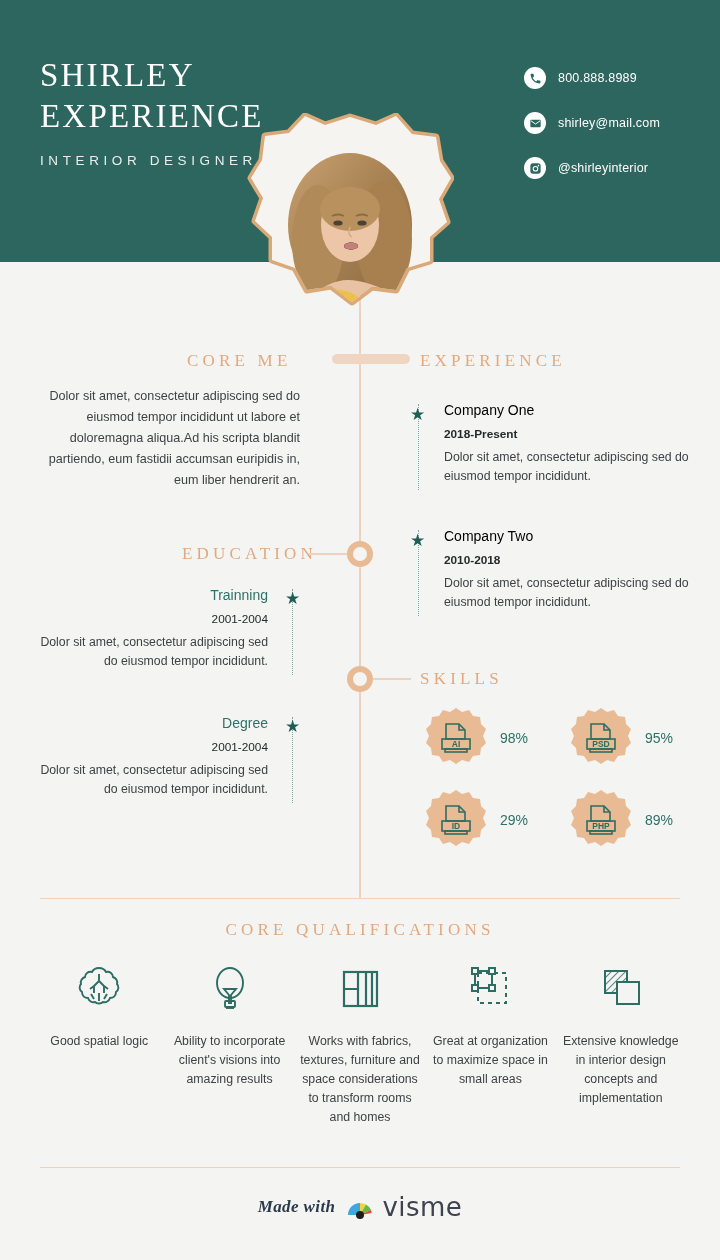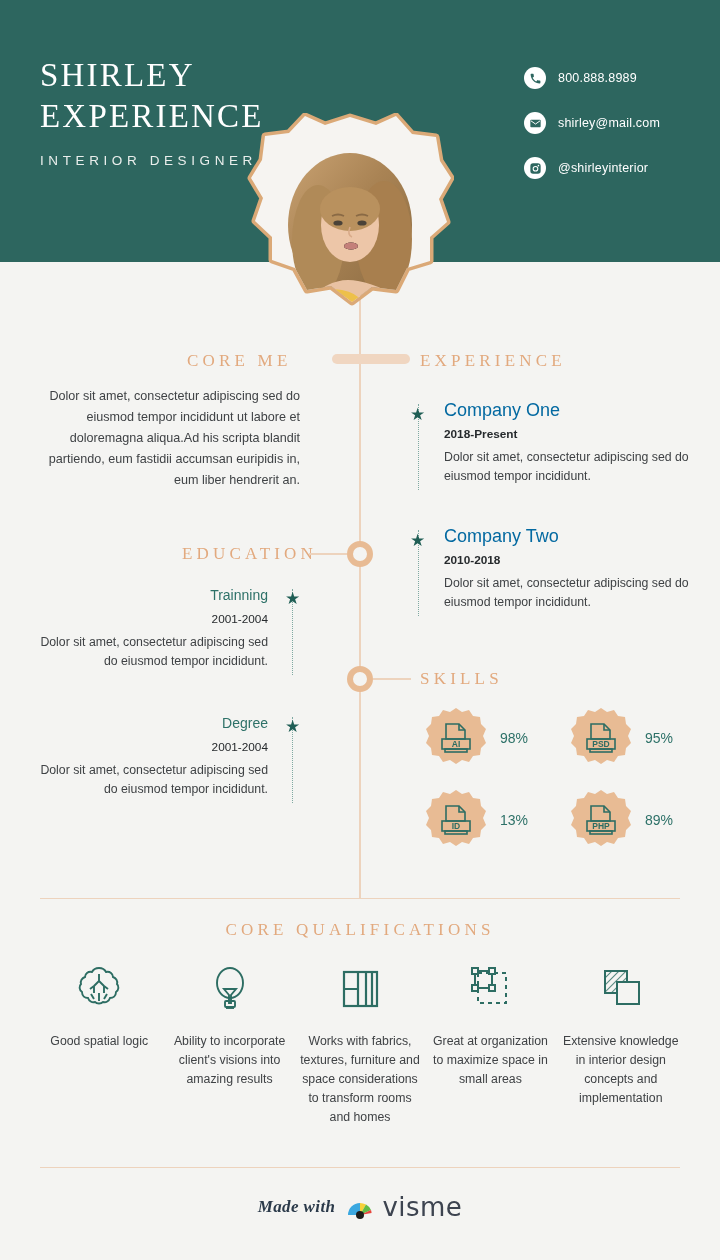--- a/index.html
+++ b/index.html
@@ -81,21 +81,21 @@
   .exp-list { position: absolute; left: 412px; top: 400px; width: 280px; }
   .exp-item { position: relative; padding-left: 32px; margin-bottom: 40px; }
   .exp-dotline {
     position: absolute; left: 5.5px; top: 4px; width: 0; height: 100%;
     border-left: 1.6px dotted #7fa9a2;
   }
   .star {
     position: absolute; left: -2px; top: 7px; width: 15px; height: 15px;
     color: #1f5e55; line-height: 15px; font-size: 17px; text-align: center;
   }
-  .exp-company { color: #0369a1; font-size: 18px; line-height: 20px; margin-bottom: 5px; }
+  .exp-company { color: #000000; font-size: 14px; line-height: 20px; margin-bottom: 5px; }
   .exp-dates { color: #262a2d; font-size: 11.8px; font-weight: bold; line-height: 18px; margin-bottom: 5px; }
   .exp-desc { color: #3f4245; font-size: 12.3px; line-height: 19px; }
 
   
   .edu-title { position: absolute; left: 182px; top: 544px; }
   .edu-list { position: absolute; left: 40px; top: 585px; width: 260px; text-align: right; }
   .edu-item { position: relative; padding-right: 32px; margin-bottom: 42px; }
   .edu-dotline {
     position: absolute; right: 7px; top: 4px; width: 0; height: 100%;
     border-left: 1.6px dotted #7fa9a2;
@@ -341,21 +341,21 @@
                    L2 37 L5 30 L2 23 L7 18 L8 11 L15 10 L19 4 L26 6 Z" fill="#e8bb94"></path>
           <g fill="none" stroke="#2d6d63" stroke-width="1.6">
             <path d="M22 18 h13 l6 6 v9 H22 Z"></path>
             <path d="M35 18 v6 h6"></path>
             <rect x="18" y="33" width="28" height="10"></rect>
             <rect x="21" y="43" width="22" height="3"></rect>
           </g>
           <text x="32" y="41" font-family="Liberation Sans, sans-serif" font-size="8.5" font-weight="bold" fill="#2d6d63" text-anchor="middle">ID</text>
         </svg>
       </span>
-      <span class="skill-pct">13%</span>
+      <span class="skill-pct">29%</span>
     </div>
 
     <div class="skill">
       <span class="skill-badge">
         <svg width="64" height="64" viewBox="0 0 64 64">
           <path d="M32 2 L38 6 L45 4 L49 10 L56 11 L57 18 L62 23 L59 30 L62 37 L57 42
                    L56 49 L49 50 L45 56 L38 54 L32 58 L26 54 L19 56 L15 50 L8 49 L7 42
                    L2 37 L5 30 L2 23 L7 18 L8 11 L15 10 L19 4 L26 6 Z" fill="#e8bb94"></path>
           <g fill="none" stroke="#2d6d63" stroke-width="1.6">
             <path d="M22 18 h13 l6 6 v9 H22 Z"></path>

